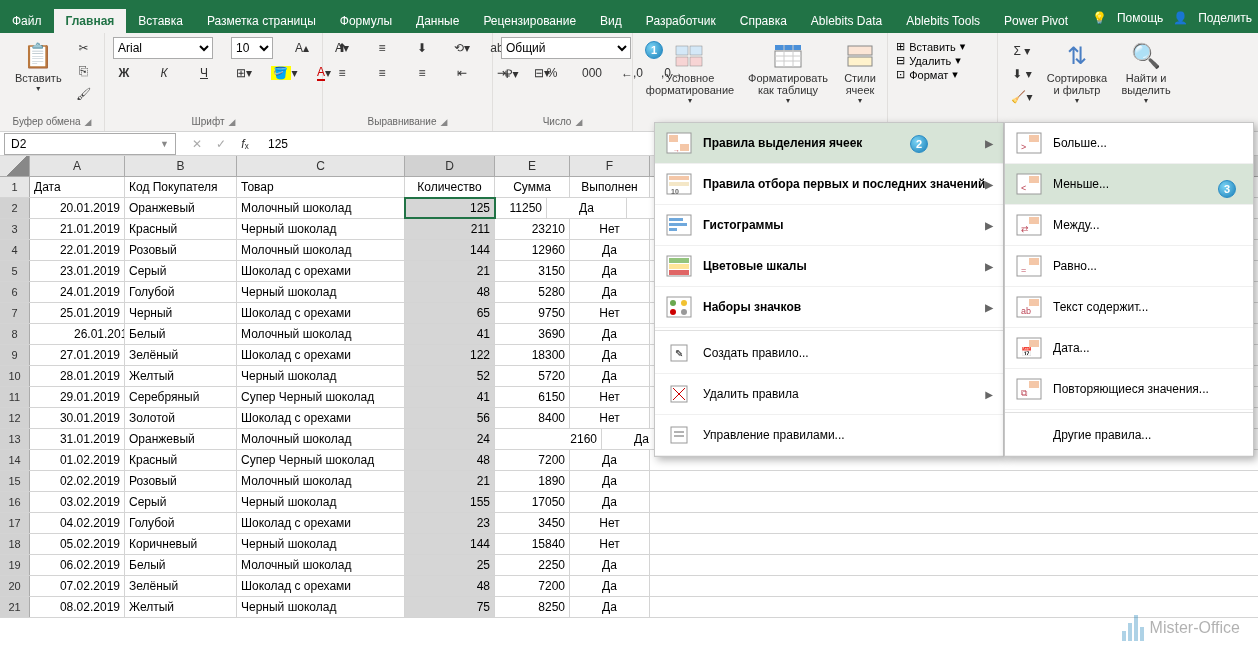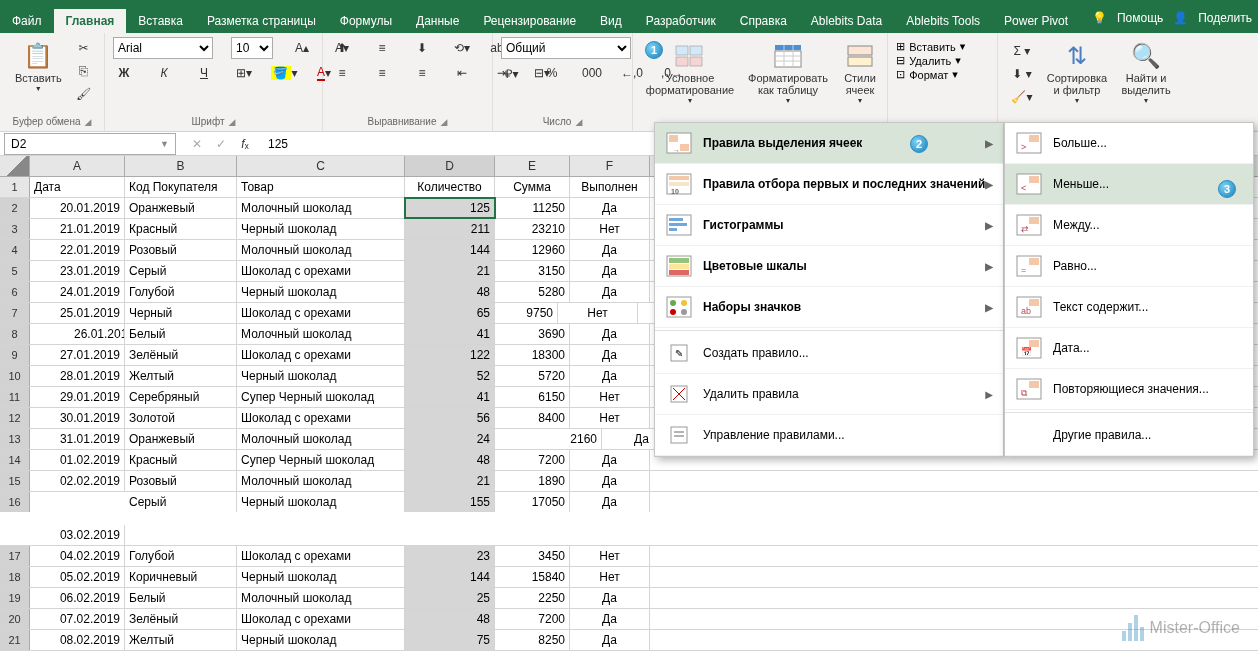--- a/index.html
+++ b/index.html
@@ -279,21 +279,21 @@
         <div class="cell ctr" style="width: 90px;">Количество</div>
         <div class="cell ctr" style="width: 75px;">Сумма</div>
         <div class="cell ctr" style="width: 80px;">Выполнен</div>
       </div>
       <div class="row">
         <div class="row-head sel">2</div>
         <div class="cell num" style="width: 95px;">20.01.2019</div>
         <div class="cell" style="width: 112px;">Оранжевый</div>
         <div class="cell" style="width: 168px;">Молочный шоколад</div>
         <div class="cell num selcol active-cell" style="width: 90px;">125</div>
-        <div class="cell num" style="width: 75px;">11250</div>
+        <div class="cell num" style="width: 52px;">11250</div>
         <div class="cell ctr" style="width: 80px;">Да</div>
       </div>
       <div class="row">
         <div class="row-head sel">3</div>
         <div class="cell num" style="width: 95px;">21.01.2019</div>
         <div class="cell" style="width: 112px;">Красный</div>
         <div class="cell" style="width: 168px;">Черный шоколад</div>
         <div class="cell num selcol" style="width: 90px;">211</div>
         <div class="cell num" style="width: 75px;">23210</div>
         <div class="cell ctr" style="width: 80px;">Нет</div>
@@ -324,21 +324,21 @@
         <div class="cell num selcol" style="width: 90px;">48</div>
         <div class="cell num" style="width: 75px;">5280</div>
         <div class="cell ctr" style="width: 80px;">Да</div>
       </div>
       <div class="row">
         <div class="row-head sel">7</div>
         <div class="cell num" style="width: 95px;">25.01.2019</div>
         <div class="cell" style="width: 112px;">Черный</div>
         <div class="cell" style="width: 168px;">Шоколад с орехами</div>
         <div class="cell num selcol" style="width: 90px;">65</div>
-        <div class="cell num" style="width: 63px;">9750</div>
+        <div class="cell num" style="width: 75px;">9750</div>
         <div class="cell ctr" style="width: 80px;">Нет</div>
       </div>
       <div class="row">
         <div class="row-head sel">8</div>
         <div class="cell num" style="width: 95px; padding-left: 44px;">26.01.2019</div>
         <div class="cell" style="width: 112px;">Белый</div>
         <div class="cell" style="width: 168px;">Молочный шоколад</div>
         <div class="cell num selcol" style="width: 90px;">41</div>
         <div class="cell num" style="width: 75px;">3690</div>
         <div class="cell ctr" style="width: 80px;">Да</div>
@@ -401,21 +401,21 @@
         <div class="row-head sel">15</div>
         <div class="cell num" style="width: 95px;">02.02.2019</div>
         <div class="cell" style="width: 112px;">Розовый</div>
         <div class="cell" style="width: 168px;">Молочный шоколад</div>
         <div class="cell num selcol" style="width: 90px;">21</div>
         <div class="cell num" style="width: 75px;">1890</div>
         <div class="cell ctr" style="width: 80px;">Да</div>
       </div>
       <div class="row">
         <div class="row-head sel">16</div>
-        <div class="cell num" style="width: 95px; margin-top: 33px;">03.02.2019</div>
+        <div class="cell num" style="width: 95px;">03.02.2019</div>
         <div class="cell" style="width: 112px;">Серый</div>
         <div class="cell" style="width: 168px;">Черный шоколад</div>
         <div class="cell num selcol" style="width: 90px;">155</div>
         <div class="cell num" style="width: 75px;">17050</div>
         <div class="cell ctr" style="width: 80px;">Да</div>
       </div>
       <div class="row">
         <div class="row-head sel">17</div>
         <div class="cell num" style="width: 95px;">04.02.2019</div>
         <div class="cell" style="width: 112px;">Голубой</div>

